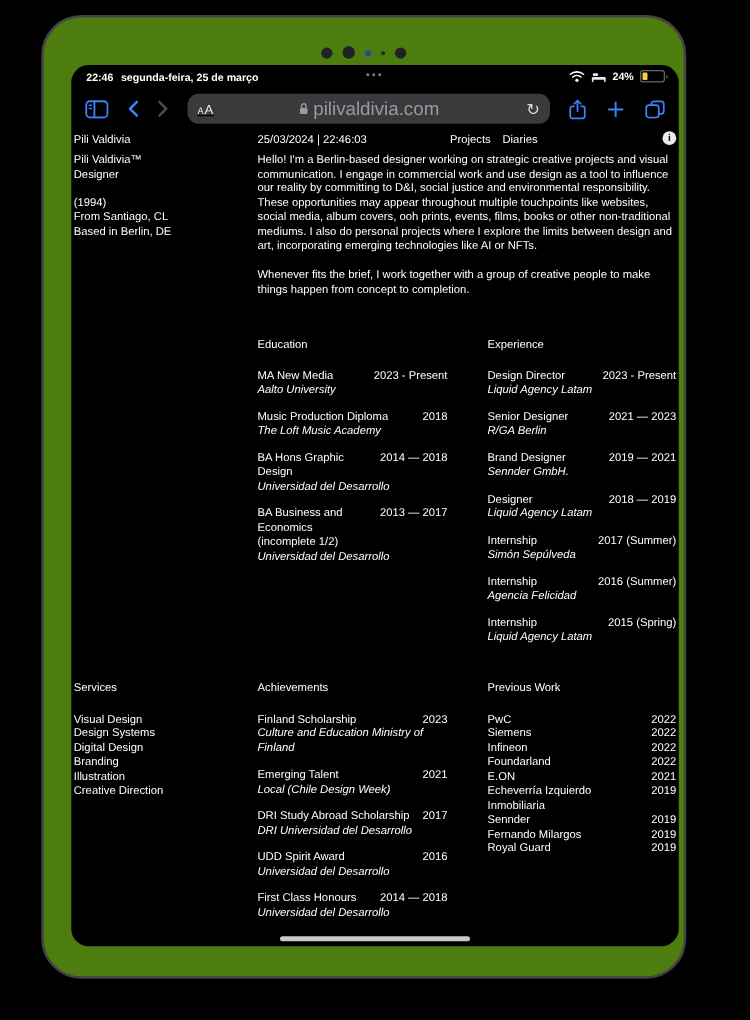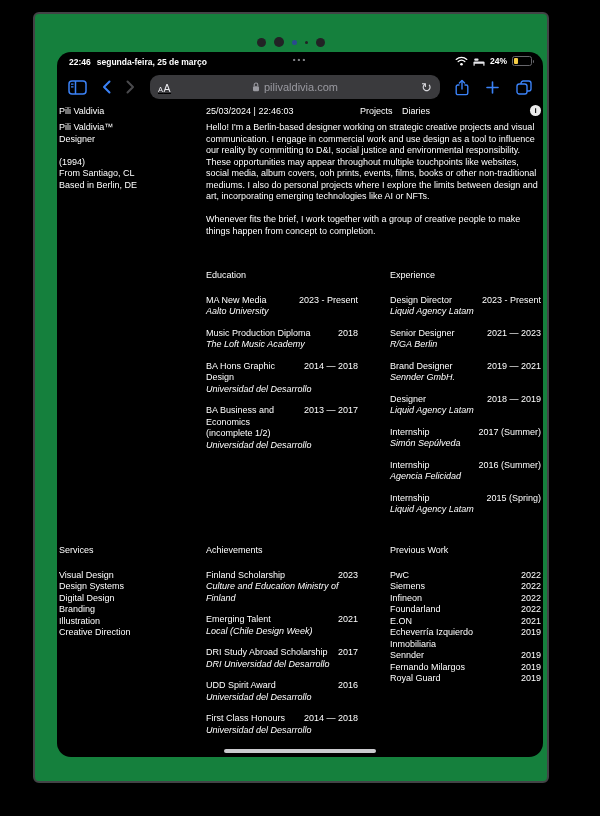--- a/index.html
+++ b/index.html
@@ -1,20 +1,20 @@
 <!DOCTYPE html>
 <html><head>
 <meta charset="utf-8">
 <style>
   html,body{margin:0;padding:0;background:#000;}
   body{width:600px;height:816px;position:relative;font-family:"Liberation Sans",sans-serif;overflow:hidden;}
 
   
   .device{position:absolute;left:33px;top:12px;width:516px;height:771px;box-sizing:border-box;
-          background:#15803d;border:2px solid #434346;border-radius:6px;}
+          background:#4d7c0f;border:2px solid #434346;border-radius:32px;}
   .camera-row{position:absolute;top:23px;left:0;right:0;display:flex;justify-content:center;align-items:center;gap:8px;}
   .cam-dot{border-radius:50%;background:#222225;}
   .cam-dot.d1{width:9px;height:9px;}
   .cam-dot.d2{width:10px;height:10px;}
   .cam-dot.lens{width:5px;height:5px;background:#2b4a8f;}
   .cam-dot.d4{width:3px;height:3px;}
   .cam-dot.d5{width:9px;height:9px;}
   .screen{position:absolute;left:22px;top:38px;width:486px;height:705px;background:#000;
           border-radius:14px;overflow:hidden;}
 
@@ -30,21 +30,21 @@
   
   .toolbar{position:absolute;top:20px;left:0;right:0;height:30px;display:flex;align-items:center;
            padding:0 11px;box-sizing:border-box;gap:15px;text-decoration:underline;}
   .tb-icon{display:flex;align-items:center;justify-content:center;flex:0 0 auto;}
   .url-bar{flex:1 1 auto;height:24px;background:#3a3a3d;border-radius:9px;position:relative;
            display:flex;align-items:center;padding:0 8px;box-sizing:border-box;}
   .aa{color:#ececf0;font-weight:500;letter-spacing:0.5px;z-index:2;}
   .aa .small{font-size:7.5px;}
   .aa .big{font-size:10.5px;}
   .url-center{position:absolute;left:30px;right:30px;display:flex;align-items:center;justify-content:center;
-              gap:4px;color:#9a9aa1;font-size:11px;}
+              gap:4px;color:#9a9aa1;font-size:15px;}
   .reload{position:absolute;right:8px;color:#d6d6db;font-size:13px;line-height:1;}
   .tb-right{display:flex;align-items:center;gap:17px;}
 
   
   .webpage{position:absolute;top:50px;left:0;right:0;bottom:0;color:#fff;font-size:9px;line-height:11.5px;}
   .page-header{position:absolute;top:4px;left:2px;right:2px;height:14px;}
   .ph-name{position:absolute;left:0;top:0;}
   .ph-datetime{position:absolute;left:147px;top:0;}
   .ph-projects{position:absolute;left:301px;top:0;}
   .ph-diaries{position:absolute;left:343px;top:0;}

